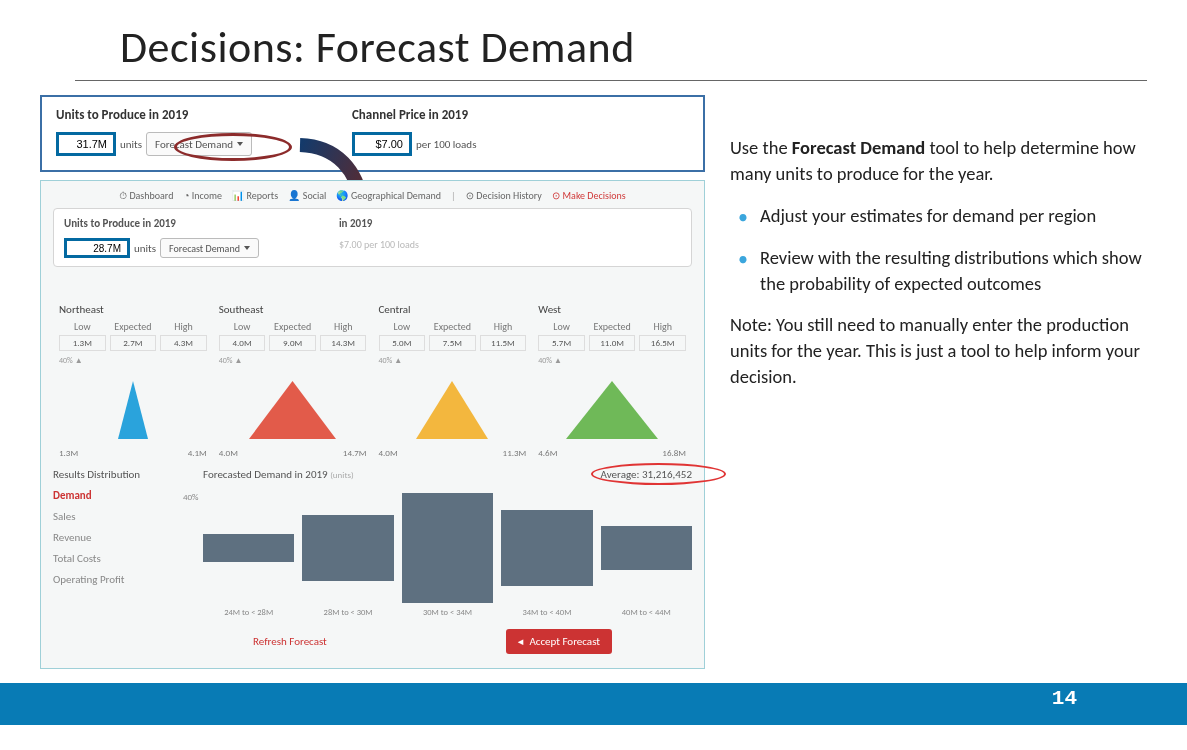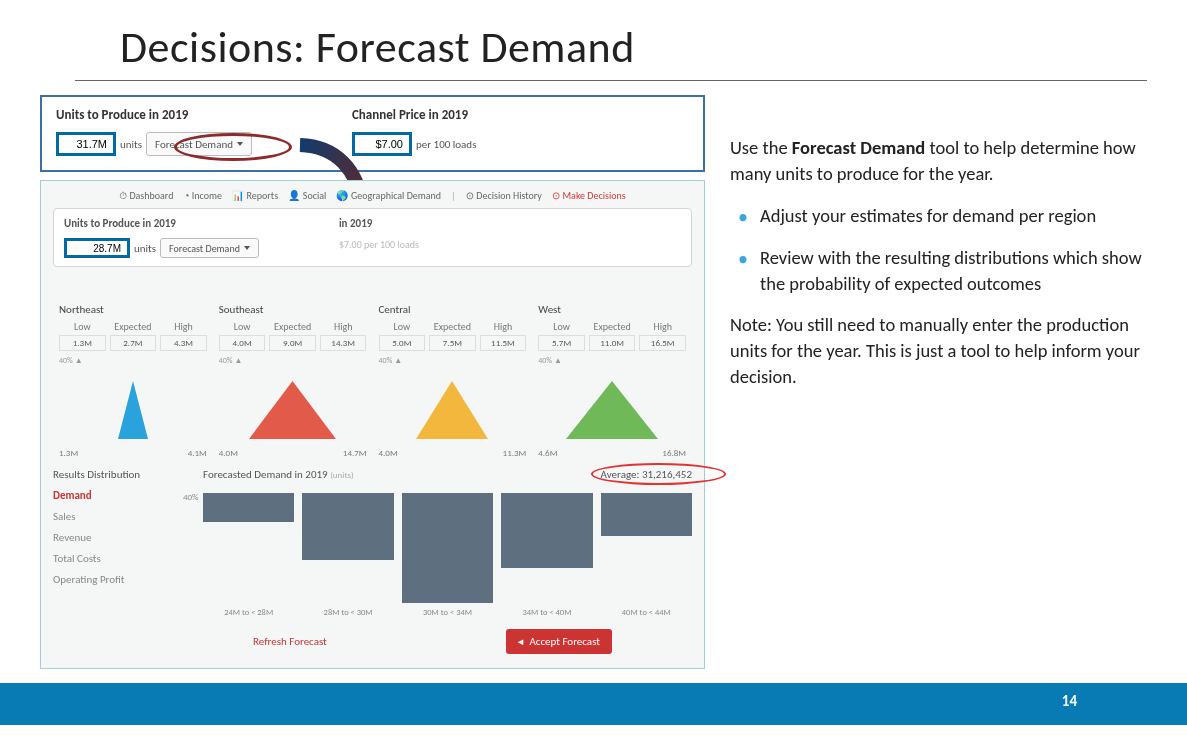--- a/index.html
+++ b/index.html
@@ -39,29 +39,29 @@
   .leh-vals span { flex: 1; text-align: center; border: 1px solid #ddd; height: 16px; line-height: 14px; font-size: 9px; }
   .tri-wrap { height: 70px; display: flex; align-items: flex-end; justify-content: center; margin-top: 8px; }
   .tri-label { display: flex; justify-content: space-between; font-size: 9px; color: #777; margin-top: 4px; }
   .res-row { display: flex; gap: 20px; }
   .res-list { flex: 0 0 130px; font-size: 11px; color: #888; }
   .res-list div { margin-bottom: 8px; }
   .res-list .active { color: #c33; font-weight: 600; }
   .res-chart { flex: 1; }
   .res-head { display: flex; justify-content: space-between; align-items: baseline; font-size: 11px; color: #555; margin-bottom: 12px; }
   .res-head .avg { font-size: 11px; color: #555; position: relative; }
-  .bars { display: flex; align-items: flex-start; height: 110px; gap: 8px; position: relative; }
+  .bars { display: flex; align-items: center; height: 110px; gap: 8px; position: relative; }
   .bar { flex: 1; background: #5e7080; }
   .bar-labels { display: flex; gap: 8px; font-size: 8.5px; color: #888; margin-top: 4px; }
   .bar-labels span { flex: 1; text-align: center; }
   .foot-btns { display: flex; justify-content: space-between; align-items: center; margin-top: 12px; padding: 0 80px 0 200px; }
   .refresh { color: #c33; font-size: 11px; }
   .accept { background: #c33; color: #fff; font-size: 11px; padding: 6px 12px; border-radius: 3px; display: flex; align-items: center; gap: 6px; }
   .arrow-sv { position: absolute; pointer-events: none; }
-  .page-num { position: absolute; bottom: 40px; right: 110px; color: #fff; font-size: 15px; font-weight: 700; z-index: 5; }
+  .page-num { position: absolute; bottom: 40px; right: 110px; color: #fff; font-size: 21px; font-weight: 700; z-index: 5; font-family: Liberation Mono, monospace; }
   .bluebar { position: absolute; bottom: 25px; left: 0; right: 0; height: 42px; background: #087bb5; }
   .res-title { font-size: 11px; color: #555; margin-bottom: 10px; }
 </style>
 </head>
 <body>
 
 <div class="slide">
   <h1 class="title">Decisions: Forecast Demand</h1>
   <div class="underline"></div>
 

